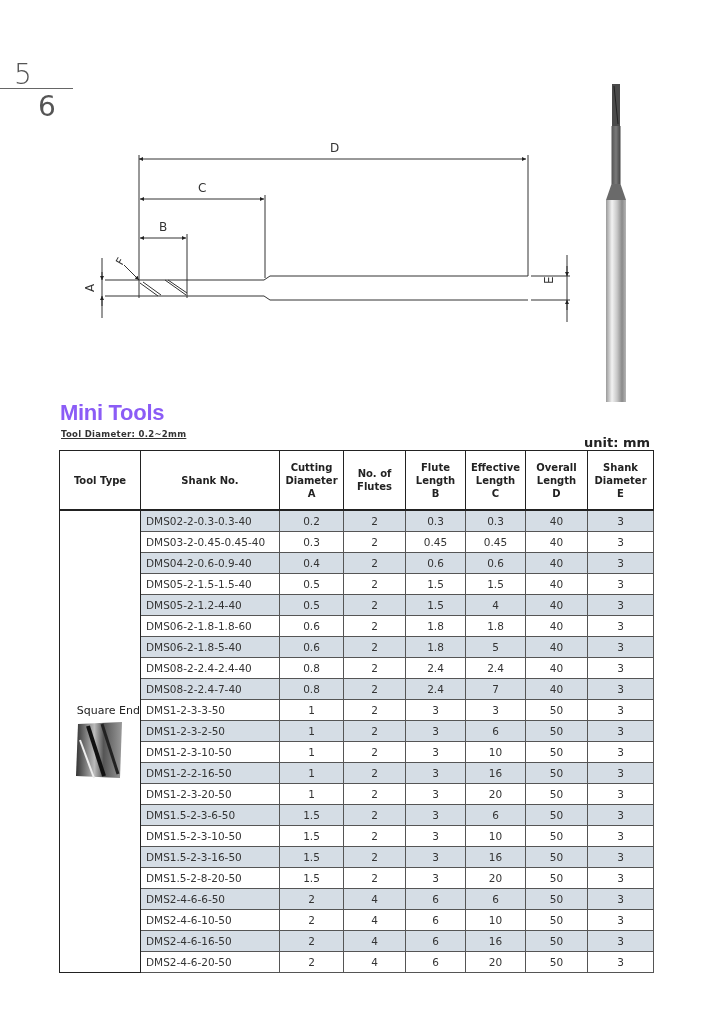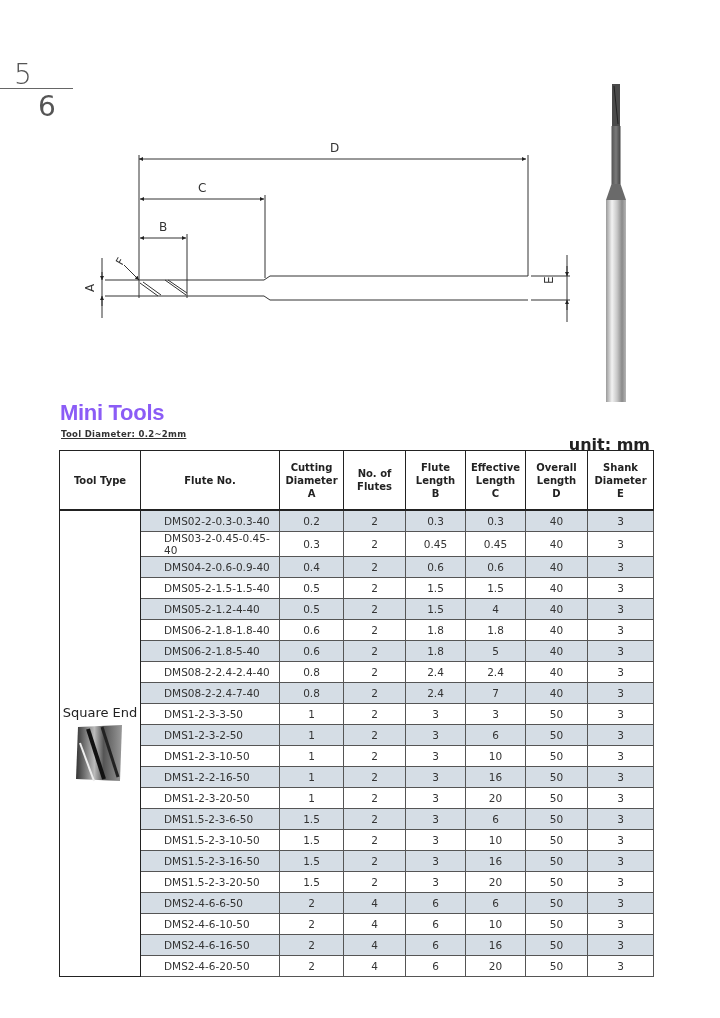--- a/index.html
+++ b/index.html
@@ -4,29 +4,29 @@
 <style>
   html, body { margin:0; padding:0; background:#fff; }
   body { width:720px; height:1018px; position:relative; overflow:hidden; font-family:"DejaVu Sans", sans-serif; color:#222; }
   .pagenum-top { position:absolute; left:14px; top:58px; font-size:28px; font-weight:300; color:#555; font-family:"DejaVu Sans", sans-serif; letter-spacing:0; }
   .pagenum-bot { position:absolute; left:38px; top:90px; font-size:28px; color:#555; font-family:"DejaVu Sans", sans-serif; }
   .pagenum-line { position:absolute; left:0; top:88px; width:73px; height:1px; background:#666; }
   .drawing { position:absolute; left:0; top:0; }
   .tool-photo { position:absolute; left:596px; top:78px; width:40px; height:326px; }
   .title { position:absolute; left:60px; top:400px; font-size:22px; font-weight:bold; color:#8b5cf6; font-family:"Liberation Sans", sans-serif; letter-spacing:-0.3px; }
   .subtitle { position:absolute; left:61px; top:429px; font-size:8.5px; font-weight:bold; color:#333; font-family:"DejaVu Sans", sans-serif; letter-spacing:0.3px;text-decoration:underline; }
-  .unit { position:absolute; right:70px; top:435px; font-size:16px; font-weight:bold; color:#222; font-family:"DejaVu Sans", sans-serif; }
+  .unit { position:absolute; right:70px; top:435px; font-size:13px; font-weight:bold; color:#222; font-family:"DejaVu Sans", sans-serif; }
   table.spec { position:absolute; left:59px; top:450px; border-collapse:collapse; width:594px; font-family:"DejaVu Sans", sans-serif; font-size:10.5px; table-layout:fixed; }
   table.spec th { border:1px solid #222; font-weight:bold; font-size:10px; height:58px; padding:0 2px; text-align:center; color:#222; line-height:13px; }
   table.spec td { border:1px solid #555; height:20px; padding:0; text-align:center; color:#333; font-size:10.5px; }
   table.spec thead tr { border-bottom:2px solid #222; }
-  table.spec td.part { text-align:left; padding-left:23px; }
+  table.spec td.part { text-align:left; padding-left:5px; }
   table.spec tr.shade td:not(.type) { background:#d5dde5; }
   table.spec td.type { vertical-align:middle; border:1px solid #222; background:#fff; }
-  .type-label { font-size:13px; color:#222; display:block; margin-bottom:3px; }
+  .type-label { font-size:11px; color:#222; display:block; margin-bottom:3px;text-align:right; }
   .type-img { width:52px; height:60px; margin:0 auto; display:block; }
   table.spec { border:1.5px solid #222; }
 </style>
 </head>
 <body>
 
 <div class="pagenum-top">5</div>
 <div class="pagenum-line"></div>
 <div class="pagenum-bot">6</div>
 
@@ -116,21 +116,21 @@
       <col style="width:60px">
       <col style="width:62px">
       <col style="width:66px">
   </colgroup>
   <thead>
     <tr id="header-row">
         <th>
           <div>Tool Type</div>
         </th>
         <th>
-          <div>Flute No.</div>
+          <div>Shank No.</div>
         </th>
         <th>
           <div>Cutting</div>
           <div>Diameter</div>
           <div>A</div>
         </th>
         <th>
           <div>No. of</div>
           <div>Flutes</div>
         </th>
@@ -213,21 +213,21 @@
       <tr class="shade">
         <td class="part">DMS05-2-1.2-4-40</td>
         <td>0.5</td>
         <td>2</td>
         <td>1.5</td>
         <td>4</td>
         <td>40</td>
         <td>3</td>
       </tr>
       <tr>
-        <td class="part">DMS06-2-1.8-1.8-40</td>
+        <td class="part">DMS06-2-1.8-1.8-60</td>
         <td>0.6</td>
         <td>2</td>
         <td>1.8</td>
         <td>1.8</td>
         <td>40</td>
         <td>3</td>
       </tr>
       <tr class="shade">
         <td class="part">DMS06-2-1.8-5-40</td>
         <td>0.6</td>
@@ -321,21 +321,21 @@
       <tr class="shade">
         <td class="part">DMS1.5-2-3-16-50</td>
         <td>1.5</td>
         <td>2</td>
         <td>3</td>
         <td>16</td>
         <td>50</td>
         <td>3</td>
       </tr>
       <tr>
-        <td class="part">DMS1.5-2-3-20-50</td>
+        <td class="part">DMS1.5-2-8-20-50</td>
         <td>1.5</td>
         <td>2</td>
         <td>3</td>
         <td>20</td>
         <td>50</td>
         <td>3</td>
       </tr>
       <tr class="shade">
         <td class="part">DMS2-4-6-6-50</td>
         <td>2</td>

